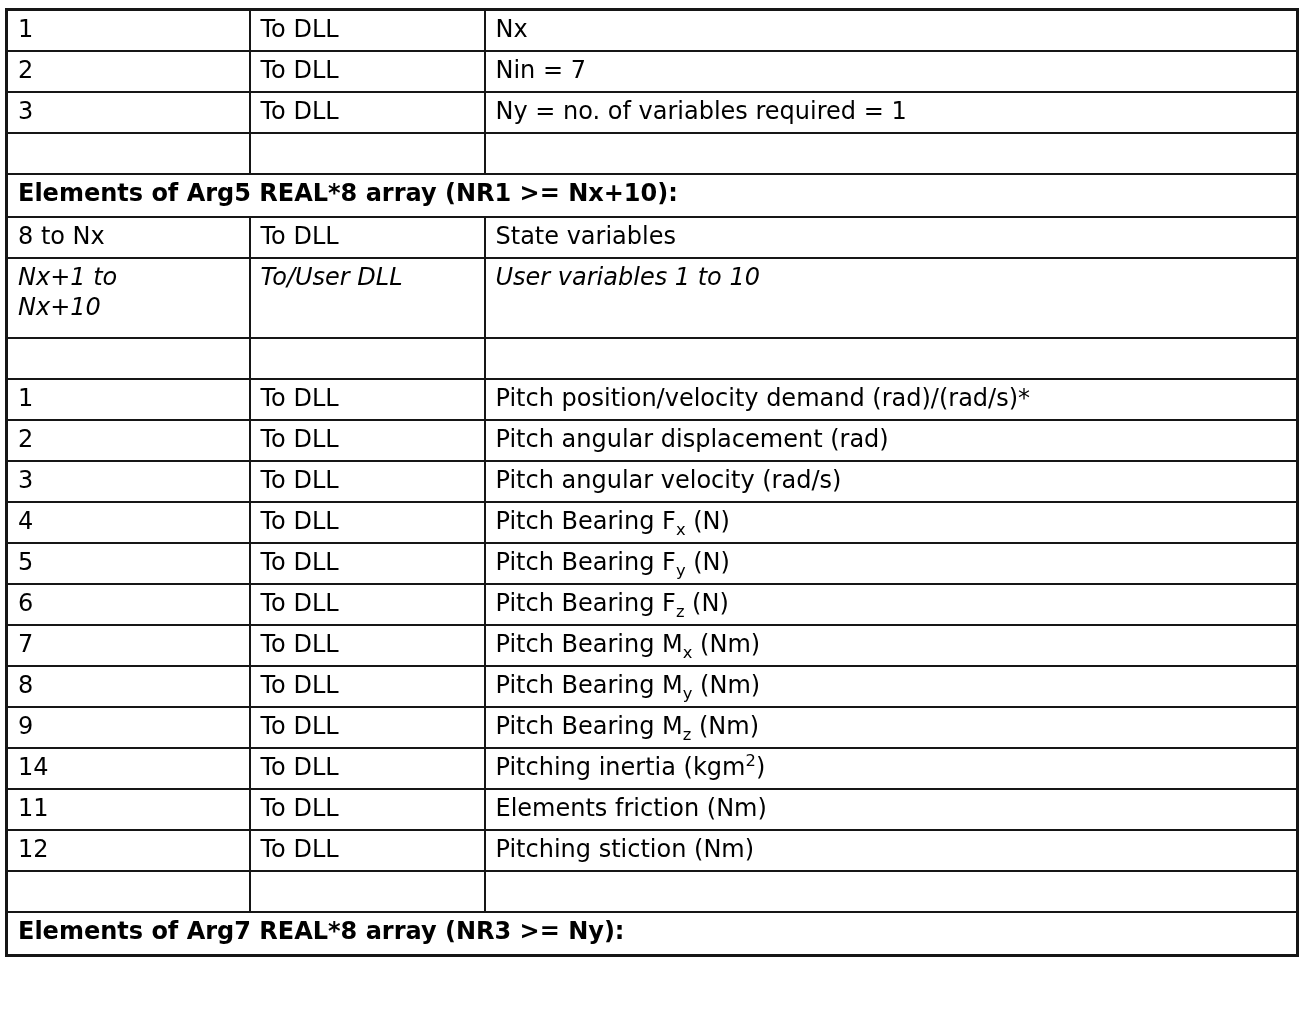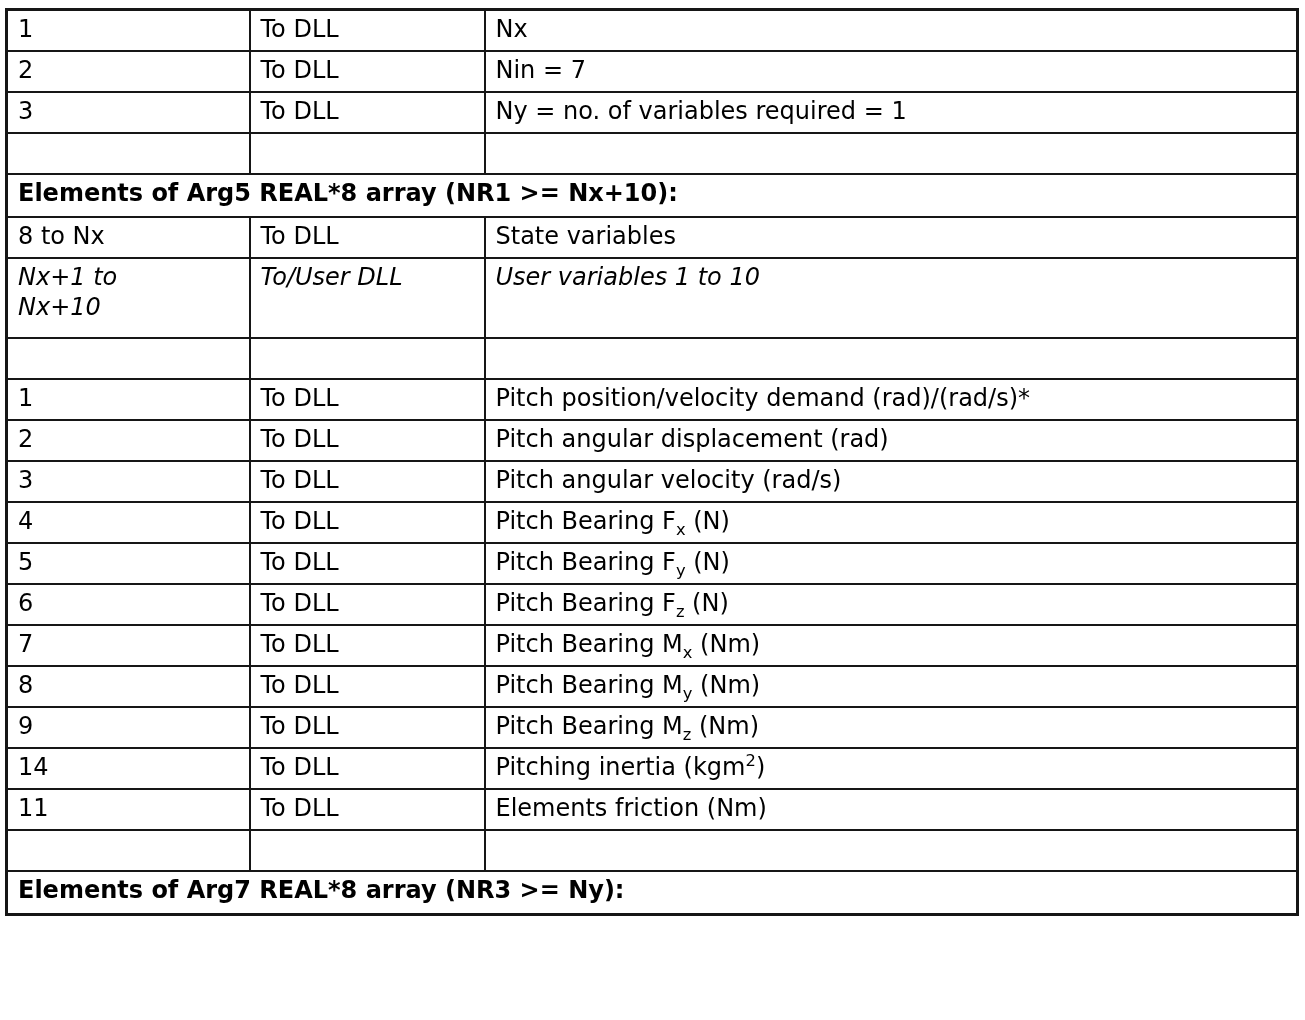--- a/index.html
+++ b/index.html
@@ -142,20 +142,25 @@
         <tr class="data">
           <td>14</td>
           <td>To DLL</td>
           <td>Pitching inertia (kgm<sup>2</sup>)</td>
         </tr>
         <tr class="data">
           <td>11</td>
           <td>To DLL</td>
           <td>Elements friction (Nm)</td>
         </tr>
+        <tr class="data">
+          <td>12</td>
+          <td>To DLL</td>
+          <td>Pitching stiction (Nm)</td>
+        </tr>
         <tr class="empty">
           <td></td>
           <td></td>
           <td></td>
         </tr>
         <tr class="section">
           <td colspan="3">Elements of Arg7 REAL*8 array (NR3 &gt;= Ny):</td>
         </tr>
       </tbody>
   </table>

